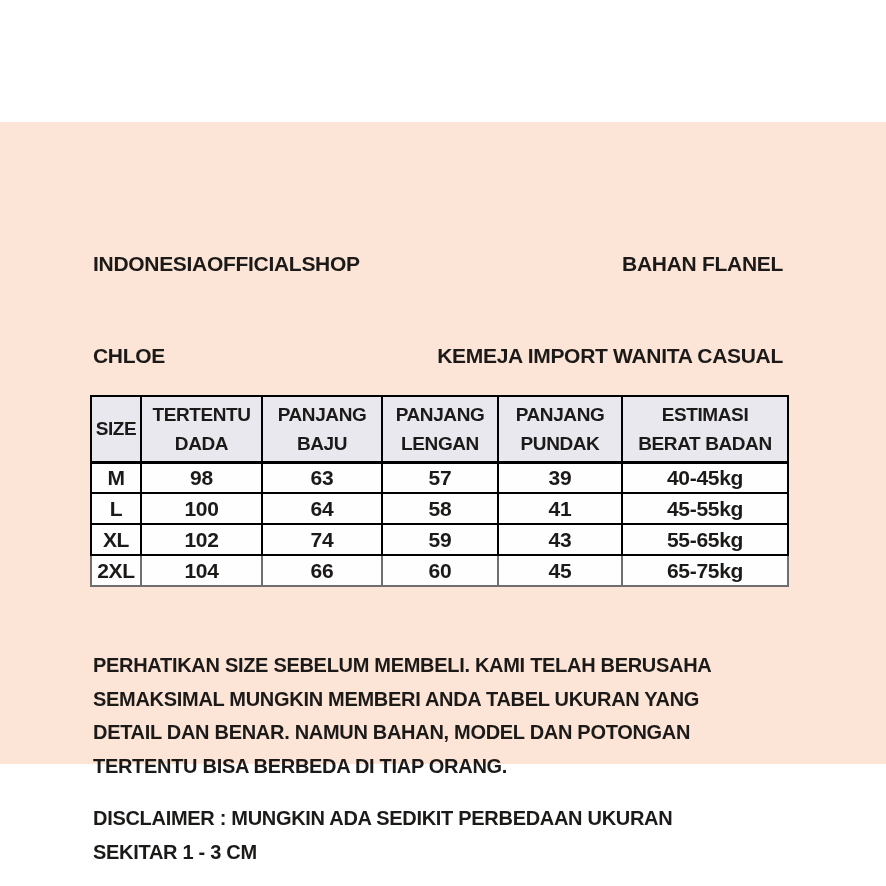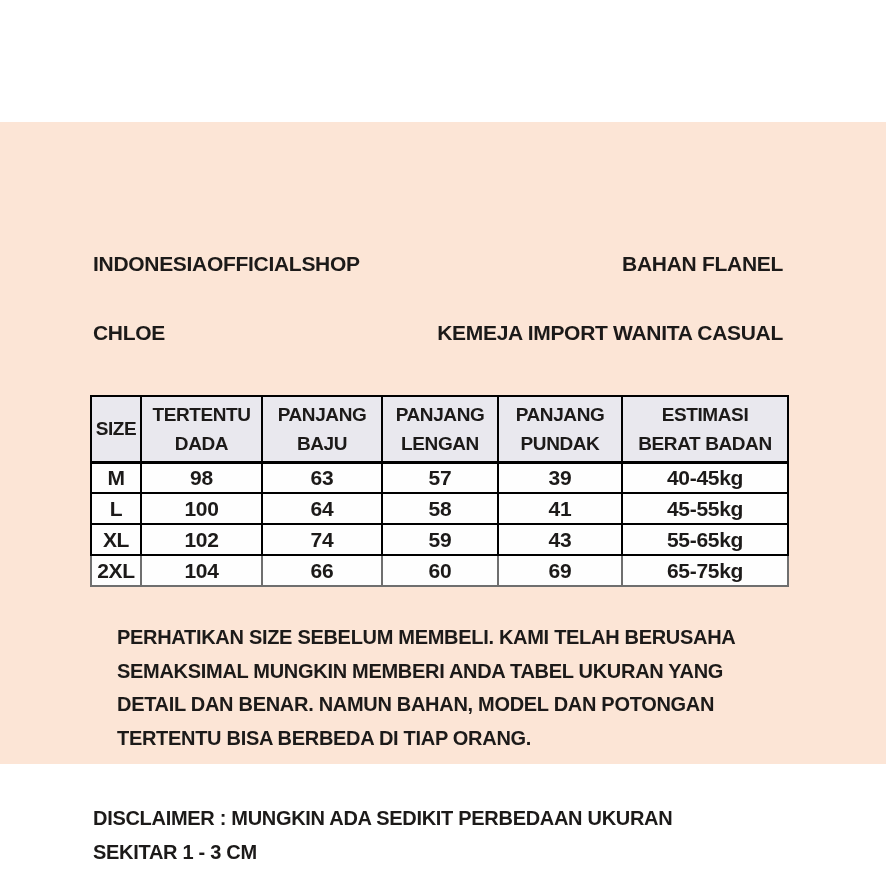--- a/index.html
+++ b/index.html
@@ -26,21 +26,21 @@
     position: absolute;
     left: 93px;
     width: 690px;
     display: flex;
     justify-content: space-between;
     font-size: 21px;
     letter-spacing: -0.3px;
     white-space: nowrap;
   }
   .hdr-row.row1 { top: 130px; }
-  .hdr-row.row2 { top: 199px; }
+  .hdr-row.row2 { top: 222px; }
 
   table.size-table {
     position: absolute;
     left: 90px;
     top: 273px;
     width: 697px;
     border-collapse: collapse;
     table-layout: fixed;
     padding-left: 26px;
   }
@@ -74,21 +74,21 @@
     border-top-color: #000000;
   }
   .notes, .disclaimer {
     position: absolute;
     left: 93px;
     font-size: 20px;
     line-height: 33.5px;
     letter-spacing: -0.3px;
     white-space: nowrap;
   }
-  .notes { top: 499px; margin-left: 24px; }
+  .notes { top: 527px; }
   .disclaimer { top: 680px; }
 </style>
 </head>
 <body>
 
 <div class="page">
   <div class="panel">
 
     <div class="hdr-row row1">
       <span>INDONESIAOFFICIALSHOP</span>
@@ -159,21 +159,21 @@
           <td>74</td>
           <td>59</td>
           <td>43</td>
           <td>55-65kg</td>
         </tr>
         <tr class="last">
           <td>2XL</td>
           <td>104</td>
           <td>66</td>
           <td>60</td>
-          <td>69</td>
+          <td>45</td>
           <td>65-75kg</td>
         </tr>
       </tbody>
     </table>
 
     <div class="notes">
       <div>PERHATIKAN SIZE SEBELUM MEMBELI. KAMI TELAH BERUSAHA</div>
       <div>SEMAKSIMAL MUNGKIN MEMBERI ANDA TABEL UKURAN YANG</div>
       <div>DETAIL DAN BENAR. NAMUN BAHAN, MODEL DAN POTONGAN</div>
       <div>TERTENTU BISA BERBEDA DI TIAP ORANG.</div>

